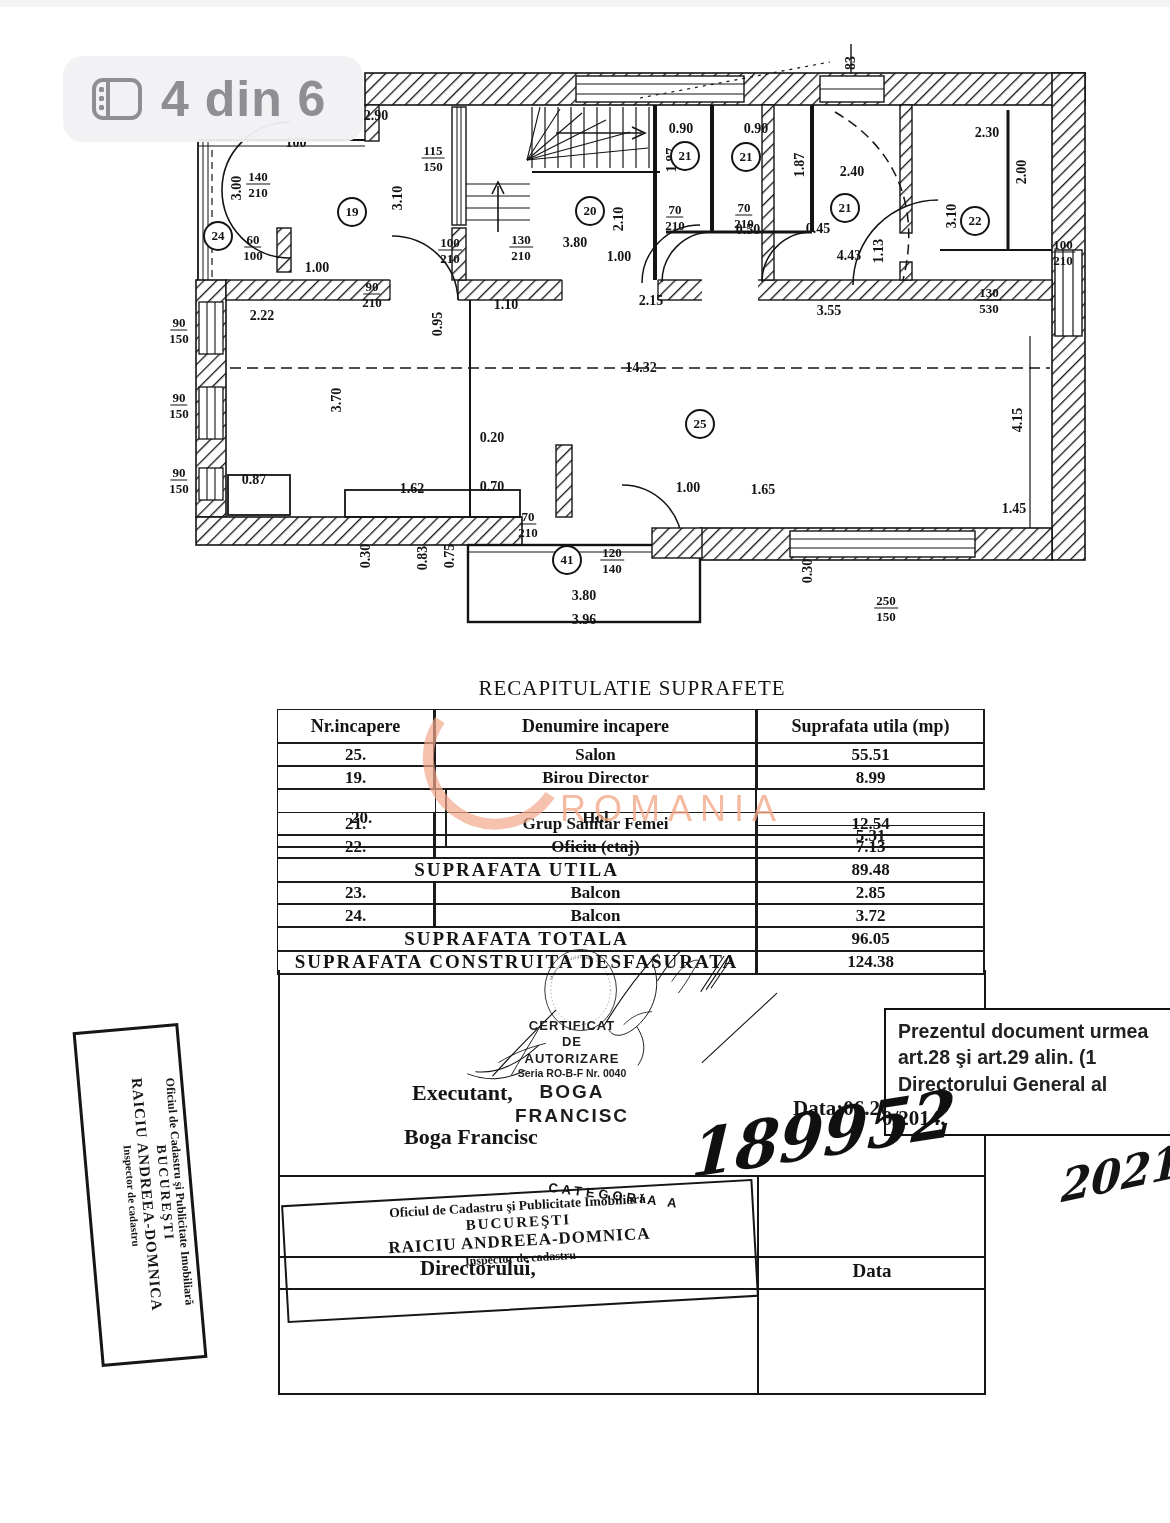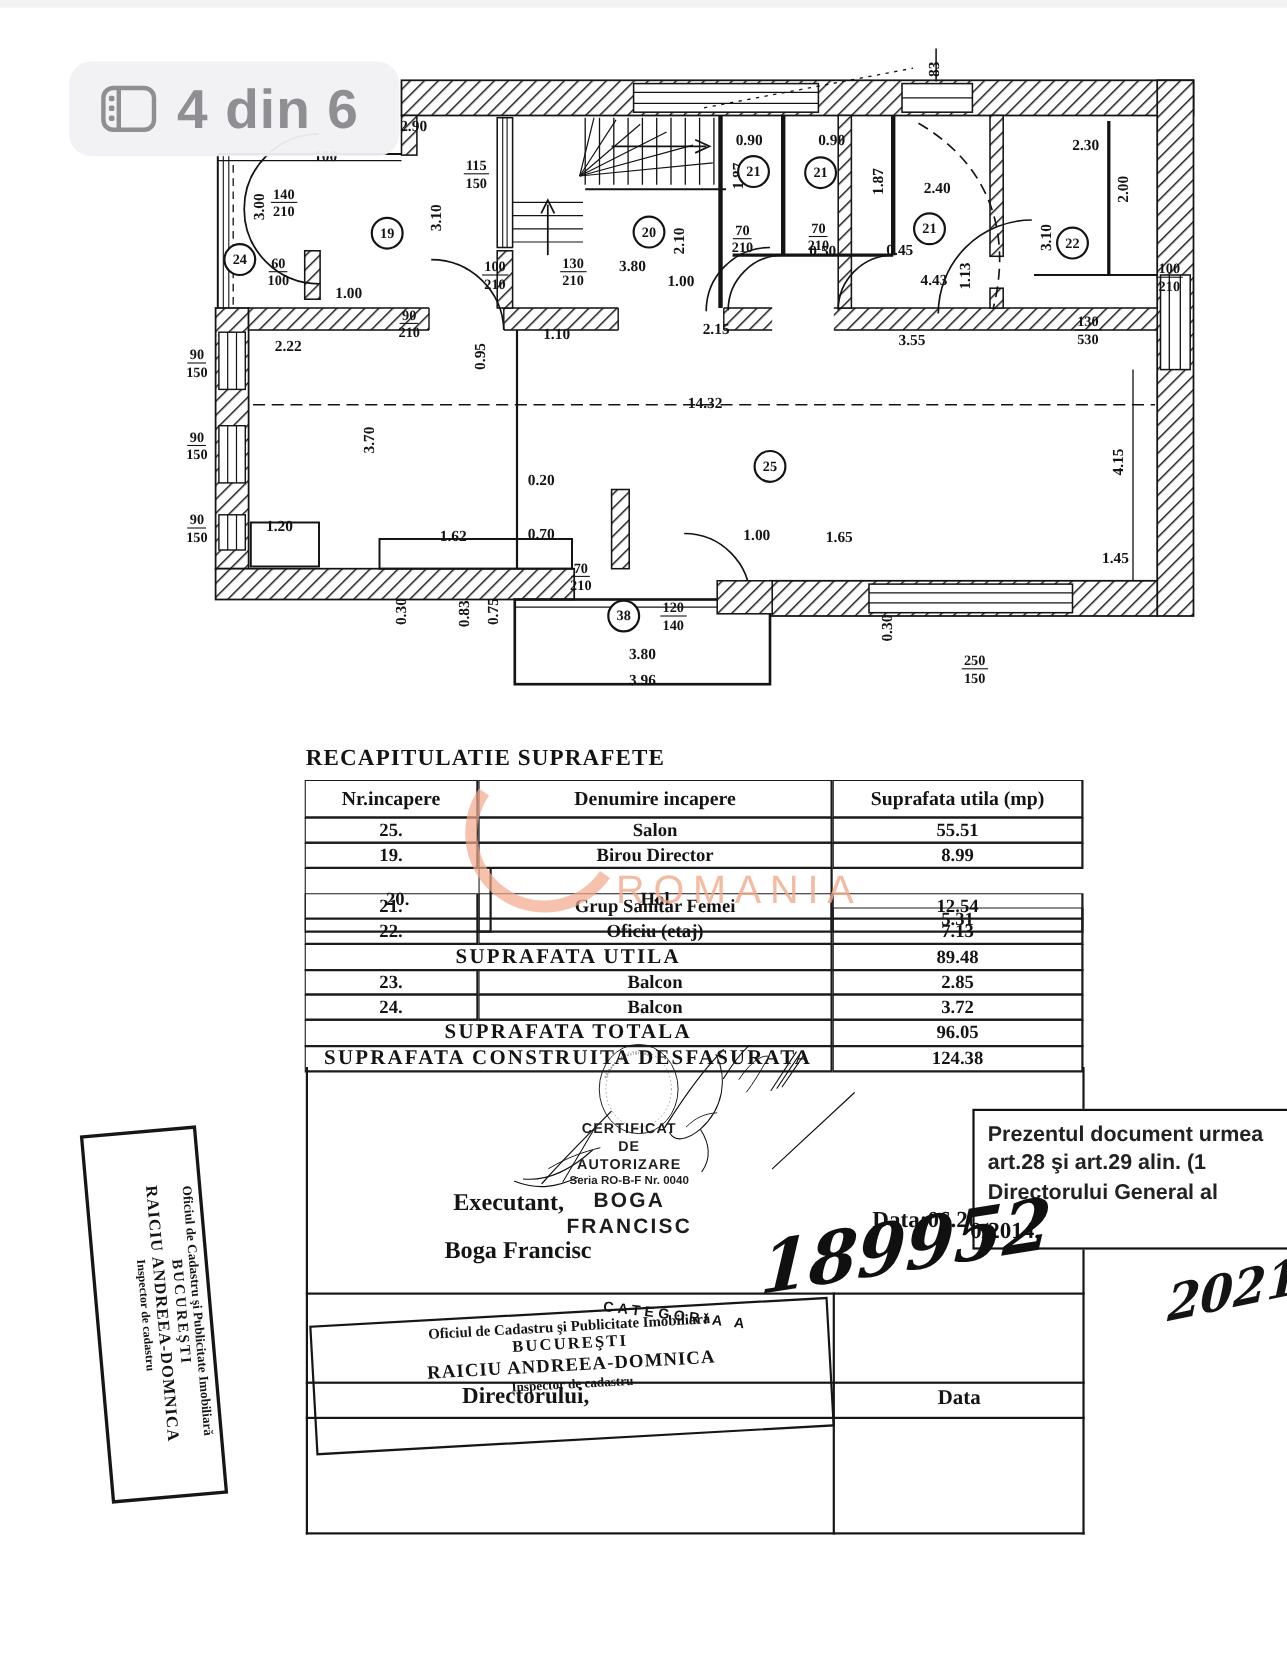--- a/index.html
+++ b/index.html
@@ -19,22 +19,22 @@
       white-space:nowrap;color:#141414;line-height:1;z-index:6;}
   .pl.v{transform:translate(-50%,-50%) rotate(-90deg);}
   .pl.fr{display:inline-flex;flex-direction:column;align-items:center;font-size:13px;}
   .pl.fr .num{border-bottom:1.6px solid #141414;padding:0 2px 1px 2px;}
   .pl.fr .den{padding-top:1px;}
   .room{position:absolute;width:26px;height:26px;border:2px solid #141414;border-radius:50%;
         transform:translate(-50%,-50%);display:flex;align-items:center;justify-content:center;
         font-size:13px;font-weight:700;background:#fff;z-index:7;}
 
   
-  .tabletitle{position:absolute;left:278px;top:676px;width:708px;
-              font-size:21px;font-weight:700;letter-spacing:1px;z-index:10;}
+  .tabletitle{position:absolute;left:278px;top:676px;width:708px;text-align:center;
+              font-size:21px;font-weight:400;letter-spacing:1px;z-index:10;}
   .recap{position:absolute;left:278px;top:710px;width:708px;z-index:9;}
   .trow{display:grid;box-sizing:border-box;}
   .tcell{border:2px solid #1b1b1b;border-top-width:1px;border-left-width:1px;margin:-1px 0 0 -1px;
          display:flex;align-items:center;justify-content:center;font-weight:600;font-size:17px;
          box-sizing:border-box;background:transparent;}
   .tcell.hdr{font-size:18px;font-weight:700;}
   .tcell.big{font-size:19px;font-weight:700;letter-spacing:2px;}
   .watermark{position:absolute;left:560px;top:788px;font-family:"Liberation Sans",sans-serif;
              font-size:36px;font-weight:400;letter-spacing:8px;color:#f3a98b;opacity:.8;z-index:11;}
 
@@ -428,21 +428,21 @@
     </span>
     <span class="pl fr" style="left: 179px; top: 405px;">
       <span class="num">90</span>
       <span class="den">150</span>
     </span>
     <span class="pl fr" style="left: 179px; top: 480px;">
       <span class="num">90</span>
       <span class="den">150</span>
     </span>
     <span class="pl" style="left: 492px; top: 438px;">0.20</span>
-    <span class="pl" style="left: 254px; top: 480px;">1.20</span>
+    <span class="pl" style="left: 254px; top: 480px;">0.87</span>
     <span class="pl" style="left: 412px; top: 489px;">1.62</span>
     <span class="pl" style="left: 492px; top: 487px;">0.70</span>
     <span class="pl fr" style="left: 528px; top: 524px;">
       <span class="num">70</span>
       <span class="den">210</span>
     </span>
     <span class="pl" style="left: 688px; top: 488px;">1.00</span>
     <span class="pl" style="left: 763px; top: 490px;">1.65</span>
     <span class="pl" style="left: 1014px; top: 509px;">1.45</span>
     <span class="pl v" style="left: 366px; top: 556px;">0.30</span>
@@ -461,14 +461,14 @@
     </span>
     <span class="pl v" style="left: 851px; top: 63px;">83</span>
     <div class="room" style="left: 218px; top: 236px;">24</div>
     <div class="room" style="left: 352px; top: 212px;">19</div>
     <div class="room" style="left: 590px; top: 211px;">20</div>
     <div class="room" style="left: 685px; top: 156px;">21</div>
     <div class="room" style="left: 746px; top: 157px;">21</div>
     <div class="room" style="left: 845px; top: 208px;">21</div>
     <div class="room" style="left: 975px; top: 221px;">22</div>
     <div class="room" style="left: 700px; top: 424px;">25</div>
-    <div class="room" style="left: 567px; top: 560px;">38</div>
+    <div class="room" style="left: 567px; top: 560px;">41</div>
   </div>
 
 </body></html>

